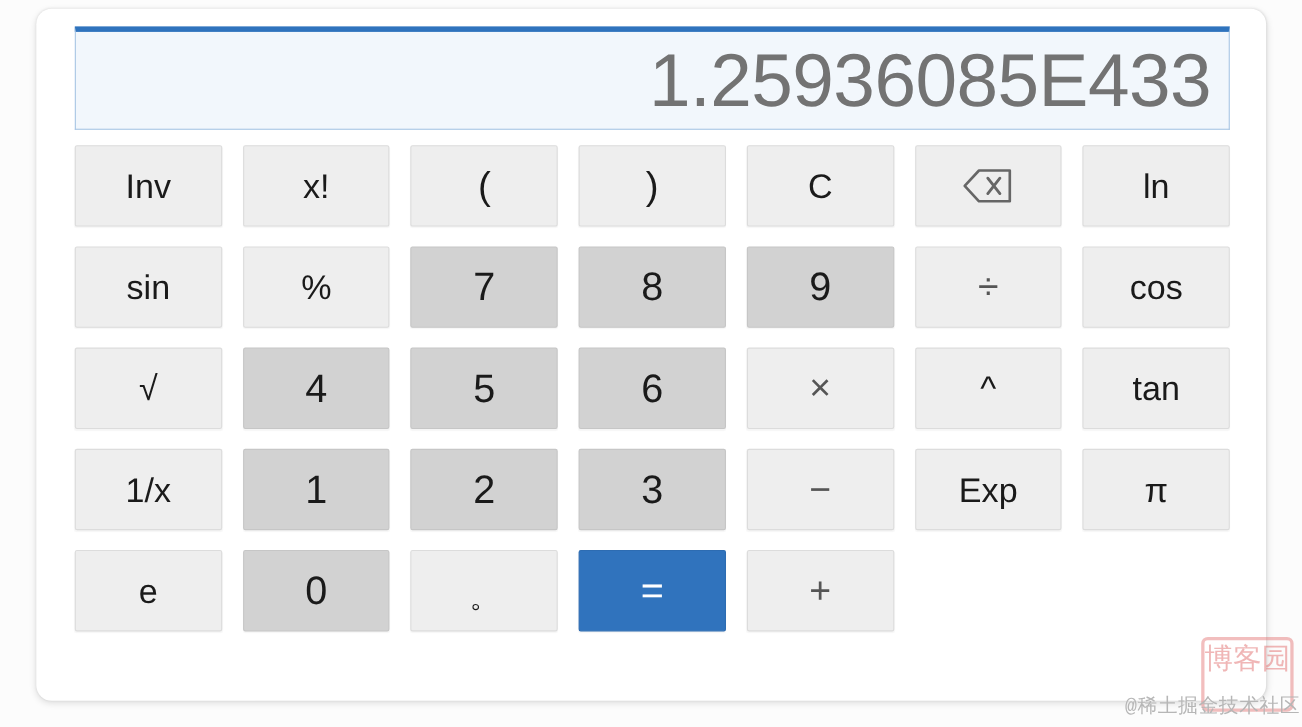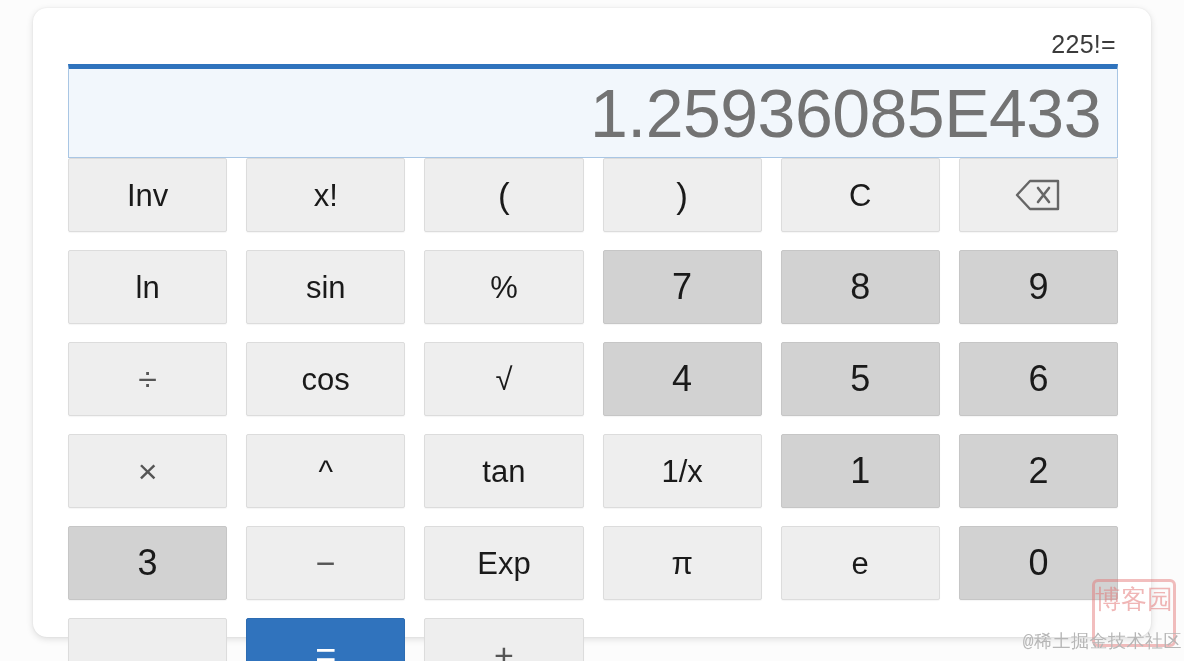--- a/index.html
+++ b/index.html
@@ -62,22 +62,23 @@
     overflow: hidden;
   }
   .display-value {
     font-size: 68px;
     color: #737373;
     line-height: 1;
     white-space: nowrap;
     letter-spacing: -0.5px;
   }
   .keypad {
+    margin-top: 14px;
     display: grid;
-    grid-template-columns: repeat(6, 1fr);
+    grid-template-columns: repeat(7, 1fr);
     grid-gap: 18px 19px;
   }
   .key {
     height: 74px;
     border: 1px solid #dcdcdc;
     border-radius: 2px;
     background: #eeeeee;
     display: flex;
     align-items: center;
     justify-content: center;
@@ -150,23 +151,20 @@
     font-family: "DejaVu Sans", sans-serif;
   }
 </style>
 </head>
 <body>
 
 <div id="app">
   <div class="calc-card">
     <div class="calc-inner">
 
-      <div class="expression-row">
-        <span class="expression">225!=</span>
-      </div>
 
       <div class="display">
         <span class="display-value">1.25936085E433</span>
       </div>
 
       <div class="keypad">
           <div class="key func">
             <span class="label">Inv</span>
           </div>
           <div class="key func">

